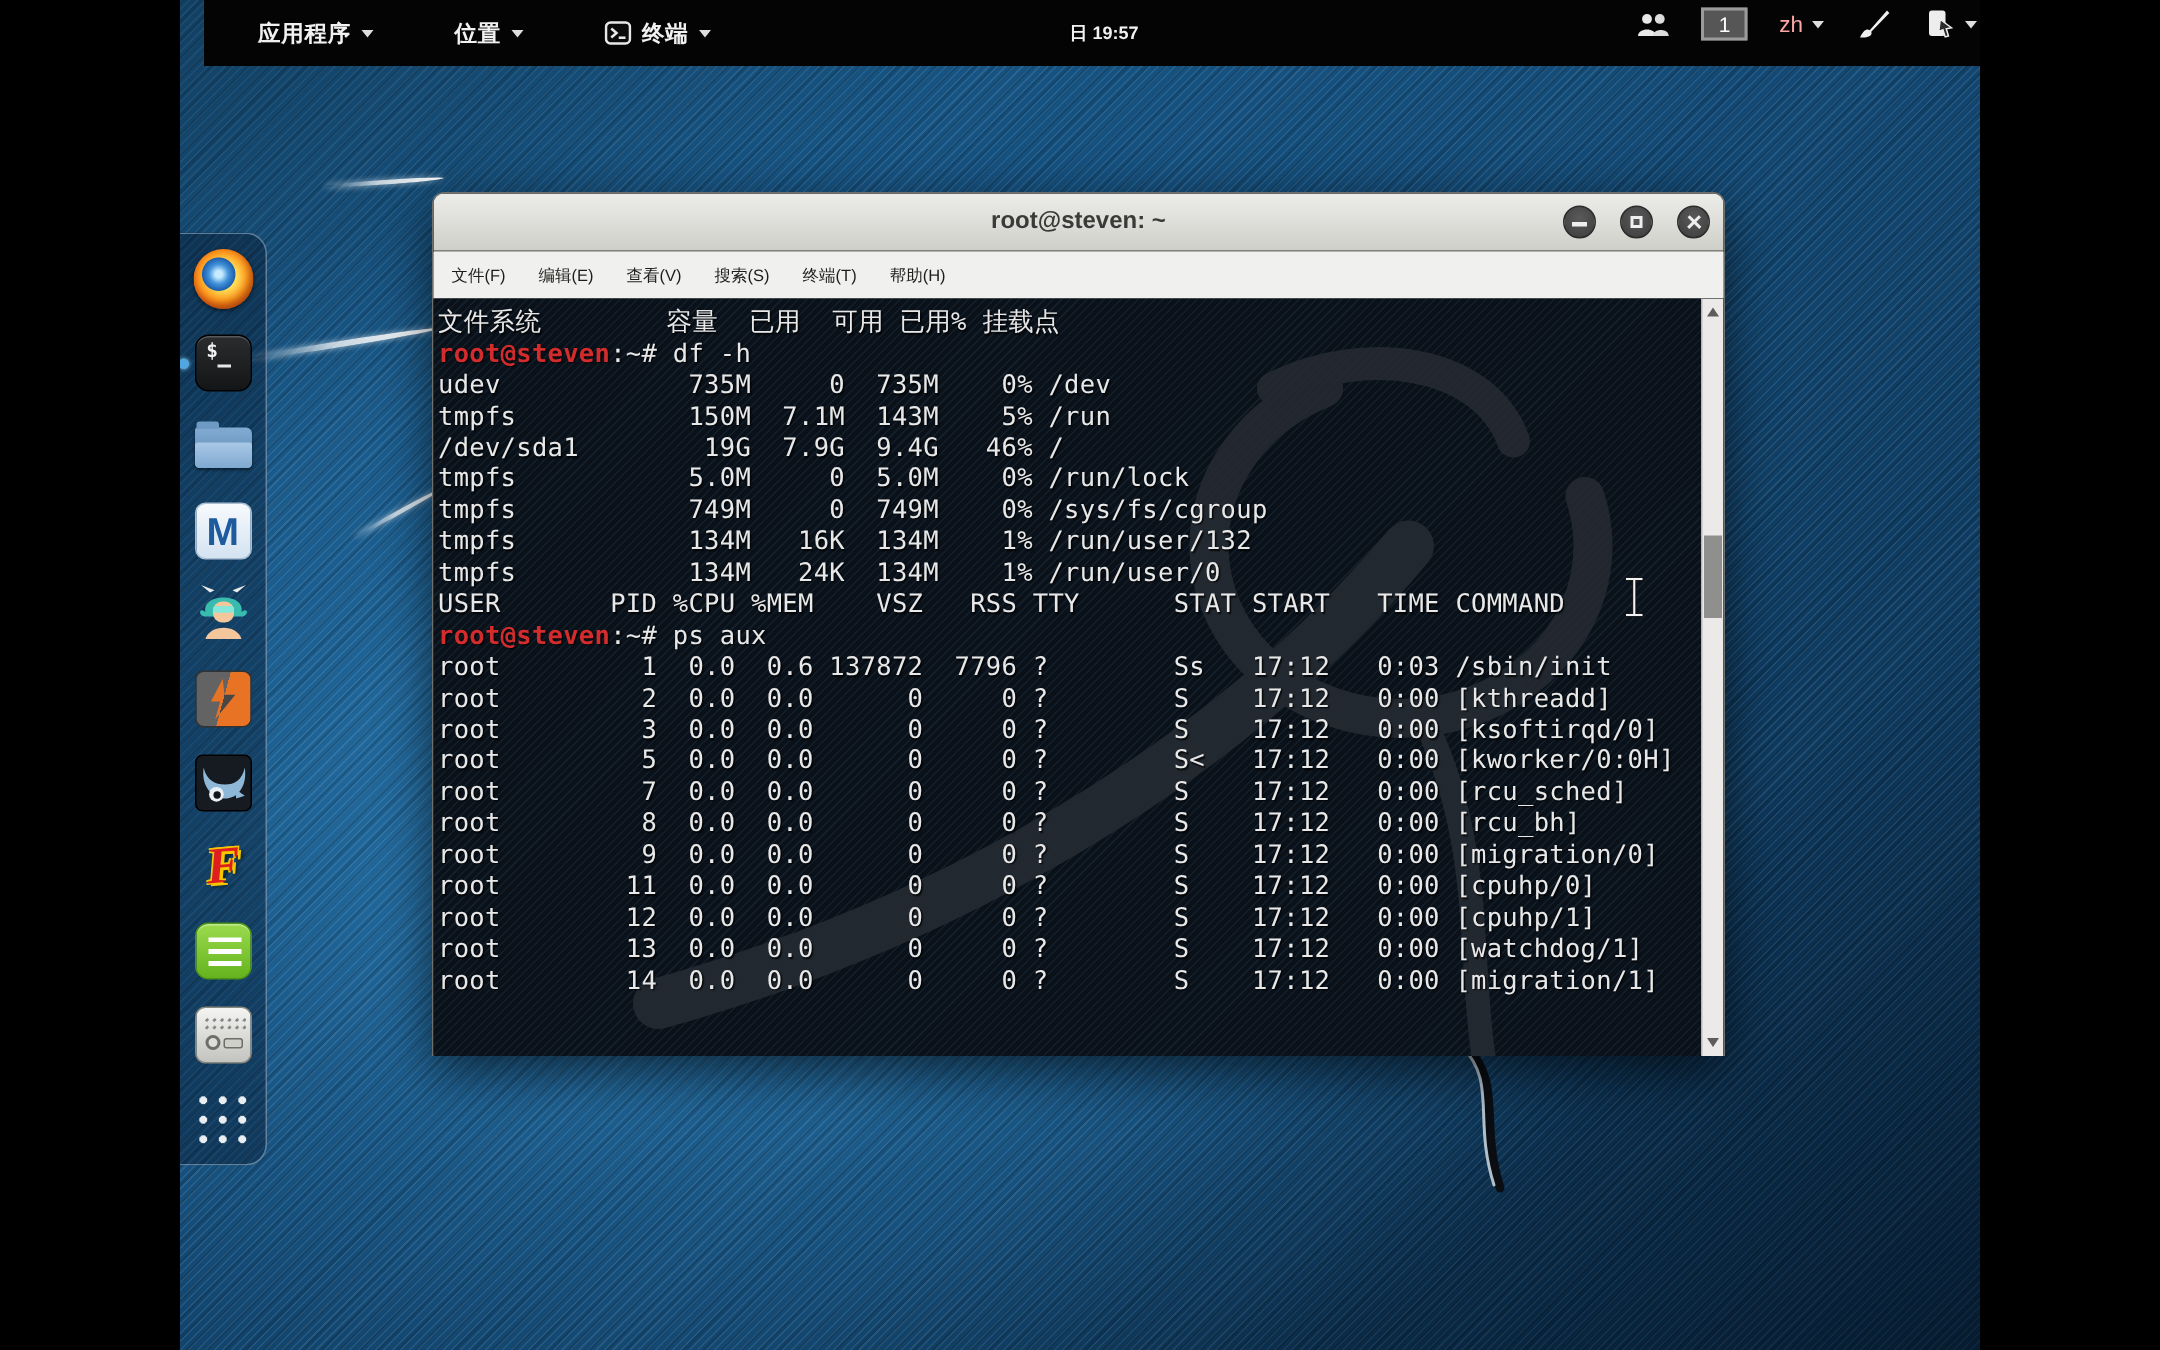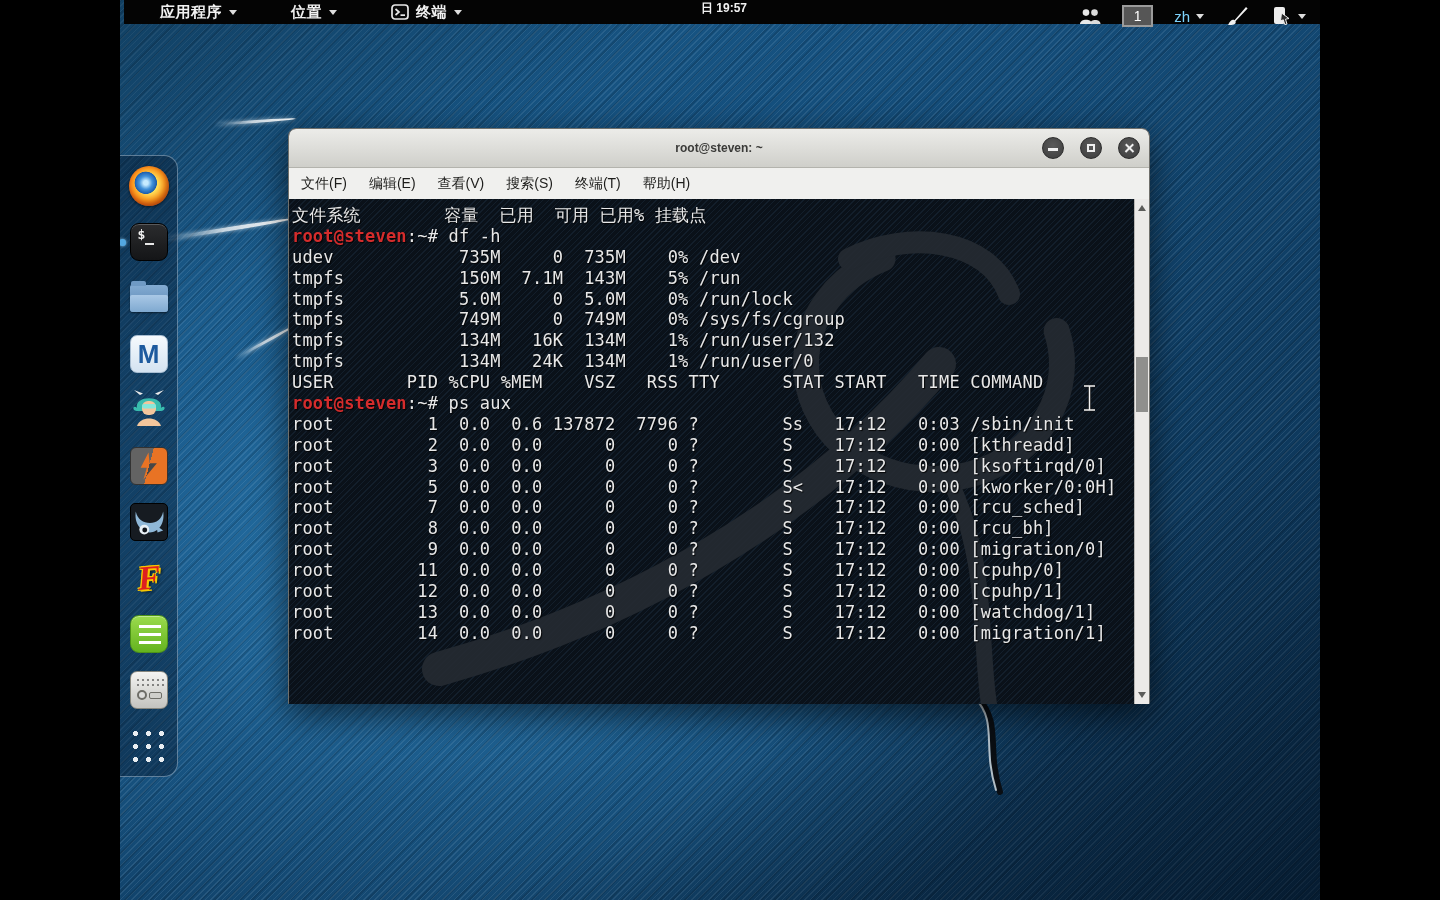--- a/index.html
+++ b/index.html
@@ -11,32 +11,32 @@
       linear-gradient(150deg, #1a5c8c 0%, #15507e 30%, #0f3d63 62%, #0a2c4a 100%);}
   .desktop::before{content:"";position:absolute;inset:0;
     background:repeating-linear-gradient(135deg, rgba(210,235,255,.10) 0 1px, rgba(0,0,0,0) 1px 4px),
                repeating-linear-gradient(135deg, rgba(0,0,0,.12) 0 2px, rgba(0,0,0,0) 2px 9px);
     pointer-events:none;}
   .desktop::after{content:"";position:absolute;inset:0;
     background:linear-gradient(150deg, rgba(0,10,20,.35) 0%, rgba(0,0,0,0) 22%, rgba(0,0,0,0) 70%, rgba(2,12,24,.5) 100%);
     pointer-events:none;}
 
   
-  .panel{position:absolute;left:4px;top:0;width:1200px;height:24px;background:#040404;z-index:6;
-    color:#f1f1f1;font-size:15px;display:flex;align-items:flex-start;}
+  .panel{position:absolute;left:16px;top:0;width:1200px;height:44px;background:#040404;z-index:6;
+    color:#f1f1f1;font-size:15px;display:flex;align-items:center;}
   .pmenu{display:flex;align-items:center;gap:7px;padding:0 14px;height:100%;cursor:default;}
   .pmenu .lbl{font-weight:bold;letter-spacing:.5px;}
   .caret{width:0;height:0;border-left:4px solid transparent;border-right:4px solid transparent;
     border-top:5px solid #dedede;display:inline-block;}
   .panel-left{display:flex;align-items:center;padding-left:22px;gap:26px;height:100%;}
   .panel-clock{position:absolute;left:0;right:0;text-align:center;font-weight:bold;font-size:12px;}
   .panel-right{position:absolute;right:18px;top:0;height:32px;display:flex;align-items:center;gap:21px;}
   .ws-box{width:31px;height:22px;background:#565656;border:2px solid #9b9b9b;color:#fff;
     display:flex;align-items:center;justify-content:center;font-size:14px;box-sizing:border-box;}
-  .lang{display:flex;align-items:center;gap:6px;font-size:15px;color:#7dd3fc;}
+  .lang{display:flex;align-items:center;gap:6px;font-size:15px;color:#fca5a5;}
   .term-mini{display:inline-block;line-height:0;}
 
   
   .dock{position:absolute;left:0;top:155px;width:58px;height:622px;z-index:3;
     background:rgba(6,18,36,.38);border:1px solid rgba(190,215,235,.45);border-left:none;
     border-radius:0 14px 14px 0;box-sizing:border-box;
     display:flex;flex-direction:column;align-items:center;gap:16px;padding-top:10px;}
   .dock-item{position:relative;width:40px;height:40px;display:flex;align-items:center;justify-content:center;}
   .active-dot{position:absolute;left:-10px;top:17px;width:7px;height:7px;border-radius:50%;
     background:#53a7e0;box-shadow:0 0 3px #8ecdf4;}
@@ -92,30 +92,30 @@
   .s2{left:44px;top:227px;width:130px;height:4px;transform:rotate(-9deg);}
   .s3{left:112px;top:340px;width:68px;transform:rotate(-29deg);}
   .tail-svg{position:absolute;left:0;top:0;z-index:1;pointer-events:none;}
 
   
   .window{position:absolute;left:168px;top:128px;width:862px;height:576px;z-index:4;
     border:1px solid #6f6f6b;border-radius:8px 8px 0 0;box-sizing:border-box;
     box-shadow:0 10px 34px rgba(0,0,0,.6);background:#0b1219;}
   .titlebar{height:38px;background:linear-gradient(#ecece9,#cfcfca);border-radius:7px 7px 0 0;
     border-bottom:1px solid #b3b3ad;position:relative;display:flex;align-items:center;}
-  .title{position:absolute;left:0;right:0;text-align:center;font-weight:bold;font-size:12px;color:#3a3a38;}
+  .title{position:absolute;left:0;right:0;text-align:center;font-weight:bold;font-size:16px;color:#3a3a38;}
   .win-btns{position:absolute;right:9px;top:8px;display:flex;gap:16px;}
   .wbtn{width:22px;height:22px;border-radius:50%;background:radial-gradient(circle at 50% 38%,#5a5a5a,#3c3c3c);
     border:1px solid #2c2c2c;box-sizing:border-box;position:relative;cursor:default;}
   .wbtn .g-min{position:absolute;left:5px;top:10px;width:10px;height:2.5px;background:#efefef;}
   .wbtn .g-max{position:absolute;left:6px;top:6px;width:8px;height:8px;border:2px solid #efefef;box-sizing:border-box;}
   .wbtn .g-x1,.wbtn .g-x2{position:absolute;left:4.5px;top:9px;width:11px;height:2.4px;background:#efefef;}
   .wbtn .g-x1{transform:rotate(45deg);} .wbtn .g-x2{transform:rotate(-45deg);}
   .menubar{height:31px;background:#f0f0ee;display:flex;align-items:center;padding-left:1px;
-    font-size:14px;color:#1d1d1b;}
+    font-size:11px;color:#1d1d1b;}
   .mitem{padding:0 11px;height:100%;display:flex;align-items:center;cursor:default;}
   .content{position:relative;height:505px;overflow:hidden;
     background-color:#0a1119;
     background-image:repeating-linear-gradient(135deg, rgba(70,110,150,.14) 0 1px, rgba(0,0,0,0) 1px 4px);}
   .dragon{position:absolute;left:0;top:0;pointer-events:none;}
   .term-text{position:absolute;left:3px;top:0;right:16px;color:#e8e8e8;
     font-family:"DejaVu Sans Mono",monospace;font-size:17px;letter-spacing:.2px;
     text-shadow:1px 1px 1px rgba(0,0,0,.85);}
   .partial{height:6px;overflow:hidden;opacity:.8;font-size:15px;line-height:8px;white-space:pre;}
   .tline{height:20.9px;line-height:20.9px;white-space:pre;}
@@ -285,20 +285,21 @@
           <path d="M560 60 C620 30 700 40 720 95" stroke-width="22"></path>
           <path d="M660 280 C700 360 690 440 700 505" stroke-width="16"></path>
         </g>
       </svg>
       <div class="term-text">
         <div class="partial">‾‾ ‾‾‾   ‾ ‾‾    ‾‾ ‾</div>
       <div class="tline"><span>文件系统        容量  已用  可用 已用% 挂载点</span></div>
           <div class="tline"><span class="red">root@steven</span><span>:~# df -h</span></div>
           <div class="tline"><span>udev            735M     0  735M    0% /dev</span></div>
           <div class="tline"><span>tmpfs           150M  7.1M  143M    5% /run</span></div>
+          <div class="tline"><span>/dev/sda1        19G  7.9G  9.4G   46% /</span></div>
           <div class="tline"><span>tmpfs           5.0M     0  5.0M    0% /run/lock</span></div>
           <div class="tline"><span>tmpfs           749M     0  749M    0% /sys/fs/cgroup</span></div>
           <div class="tline"><span>tmpfs           134M   16K  134M    1% /run/user/132</span></div>
           <div class="tline"><span>tmpfs           134M   24K  134M    1% /run/user/0</span></div>
           <div class="tline"><span>USER       PID %CPU %MEM    VSZ   RSS TTY      STAT START   TIME COMMAND</span></div>
           <div class="tline"><span class="red">root@steven</span><span>:~# ps aux</span></div>
           <div class="tline"><span>root         1  0.0  0.6 137872  7796 ?        Ss   17:12   0:03 /sbin/init</span></div>
           <div class="tline"><span>root         2  0.0  0.0      0     0 ?        S    17:12   0:00 [kthreadd]</span></div>
           <div class="tline"><span>root         3  0.0  0.0      0     0 ?        S    17:12   0:00 [ksoftirqd/0]</span></div>
           <div class="tline"><span>root         5  0.0  0.0      0     0 ?        S&lt;   17:12   0:00 [kworker/0:0H]</span></div>

